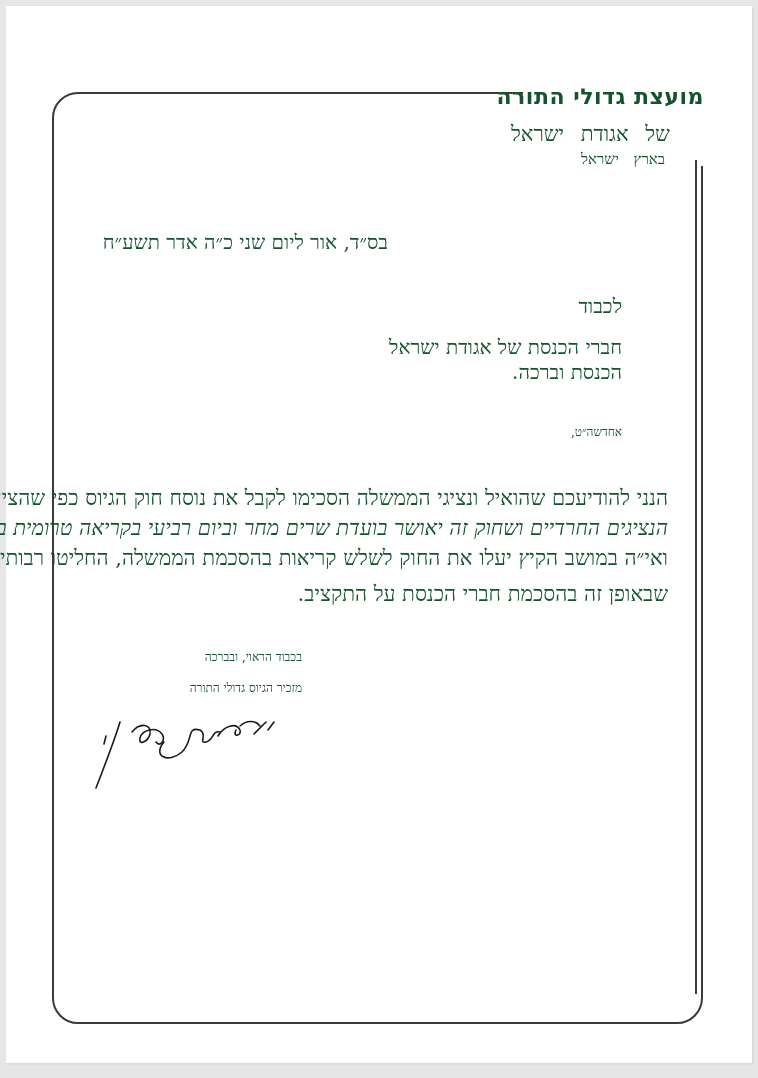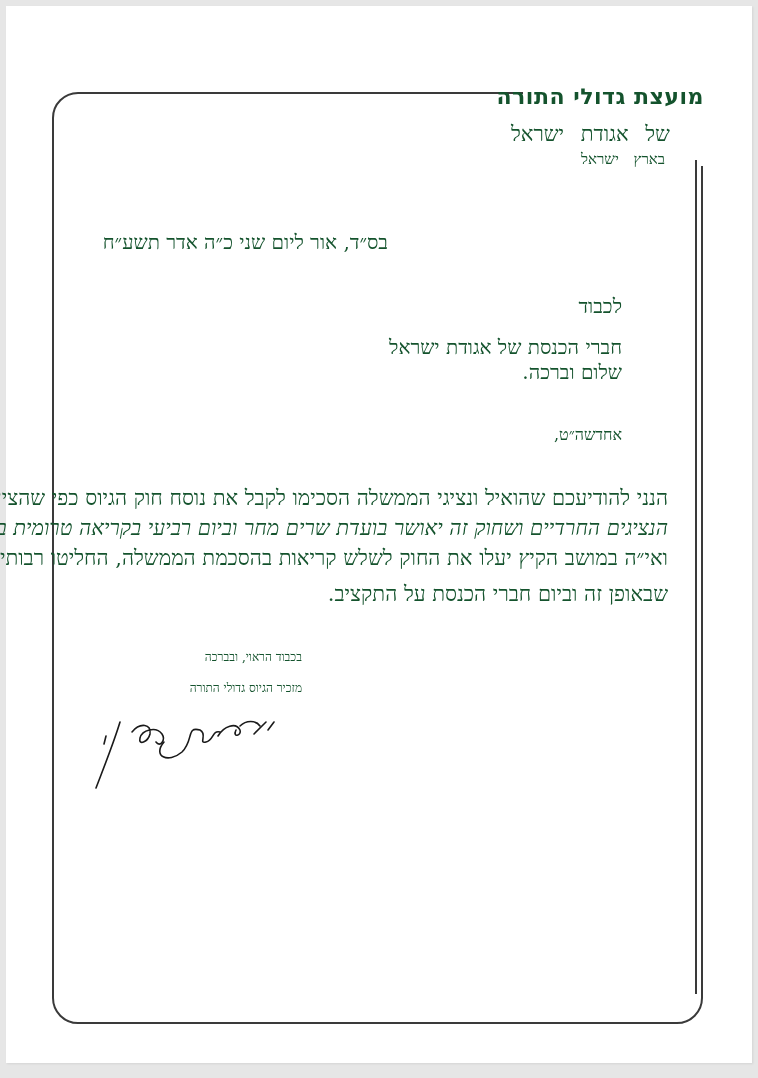--- a/index.html
+++ b/index.html
@@ -75,21 +75,21 @@
     .addr {
       right: 136px;
       font-size: 20px;
     }
     .addr-1 { top: 294px; }
     .addr-2 { top: 327px; margin-top: 8px; }
     .addr-3 { top: 360px; }
     .opening {
       right: 136px;
       top: 425px;
-      font-size: 16px;
+      font-size: 12px;
     }
     .body-line {
       right: 90px;
       width: 613px;
       font-size: 21px;
       text-align: justify;
       text-align-last: justify;
     }
     .body-1 { top: 486px; }
     .body-2 { top: 516px; font-style: italic; }
@@ -120,28 +120,28 @@
 <div class="txt lh-title">מועצת גדולי התורה</div>
 <div class="txt lh-sub1">של אגודת ישראל</div>
 <div class="txt lh-sub2">בארץ ישראל</div>
 
 <div style="position:absolute; left:695px; top:160px; width:2px; height:834px; background:#3a3a3a;"></div>
 
 <div class="txt date">בס״ד, אור ליום שני  כ״ה אדר תשע״ח</div>
 
 <div class="txt addr addr-1">לכבוד</div>
 <div class="txt addr addr-2">חברי הכנסת של אגודת ישראל</div>
-<div class="txt addr addr-3">שלום וברכה.</div>
+<div class="txt addr addr-3">הכנסת וברכה.</div>
 
 <div class="txt opening">אחדשה״ט,</div>
 
 <div class="txt body-line body-1">הנני להודיעכם שהואיל ונציגי הממשלה הסכימו לקבל את נוסח חוק הגיוס כפי שהציעו</div>
 <div class="txt body-line body-2">הנציגים החרדיים ושחוק זה יאושר בועדת שרים מחר וביום  רביעי בקריאה טרומית בכנסת,</div>
 <div class="txt body-line body-3">ואי״ה במושב הקיץ יעלו את החוק לשלש קריאות בהסכמת הממשלה, החליטו רבותינו</div>
-<div class="txt body-line body-4">שבאופן זה וביום חברי הכנסת על התקציב.</div>
+<div class="txt body-line body-4">שבאופן זה בהסכמת חברי הכנסת על התקציב.</div>
 
 <div class="txt closing closing-1">בכבוד הראוי, ובברכה</div>
 <div class="txt closing closing-2">מזכיר הגיוס גדולי התורה</div>
 
 <svg class="signature" viewBox="0 0 190 80">
   <g fill="none" stroke="#1a1a1a" stroke-width="1.6" stroke-linecap="round" stroke-linejoin="round">
 
     <path d="M30 10 C 24 30, 14 55, 6 76"></path>
 
     <path d="M16 24 L 14 32"></path>

